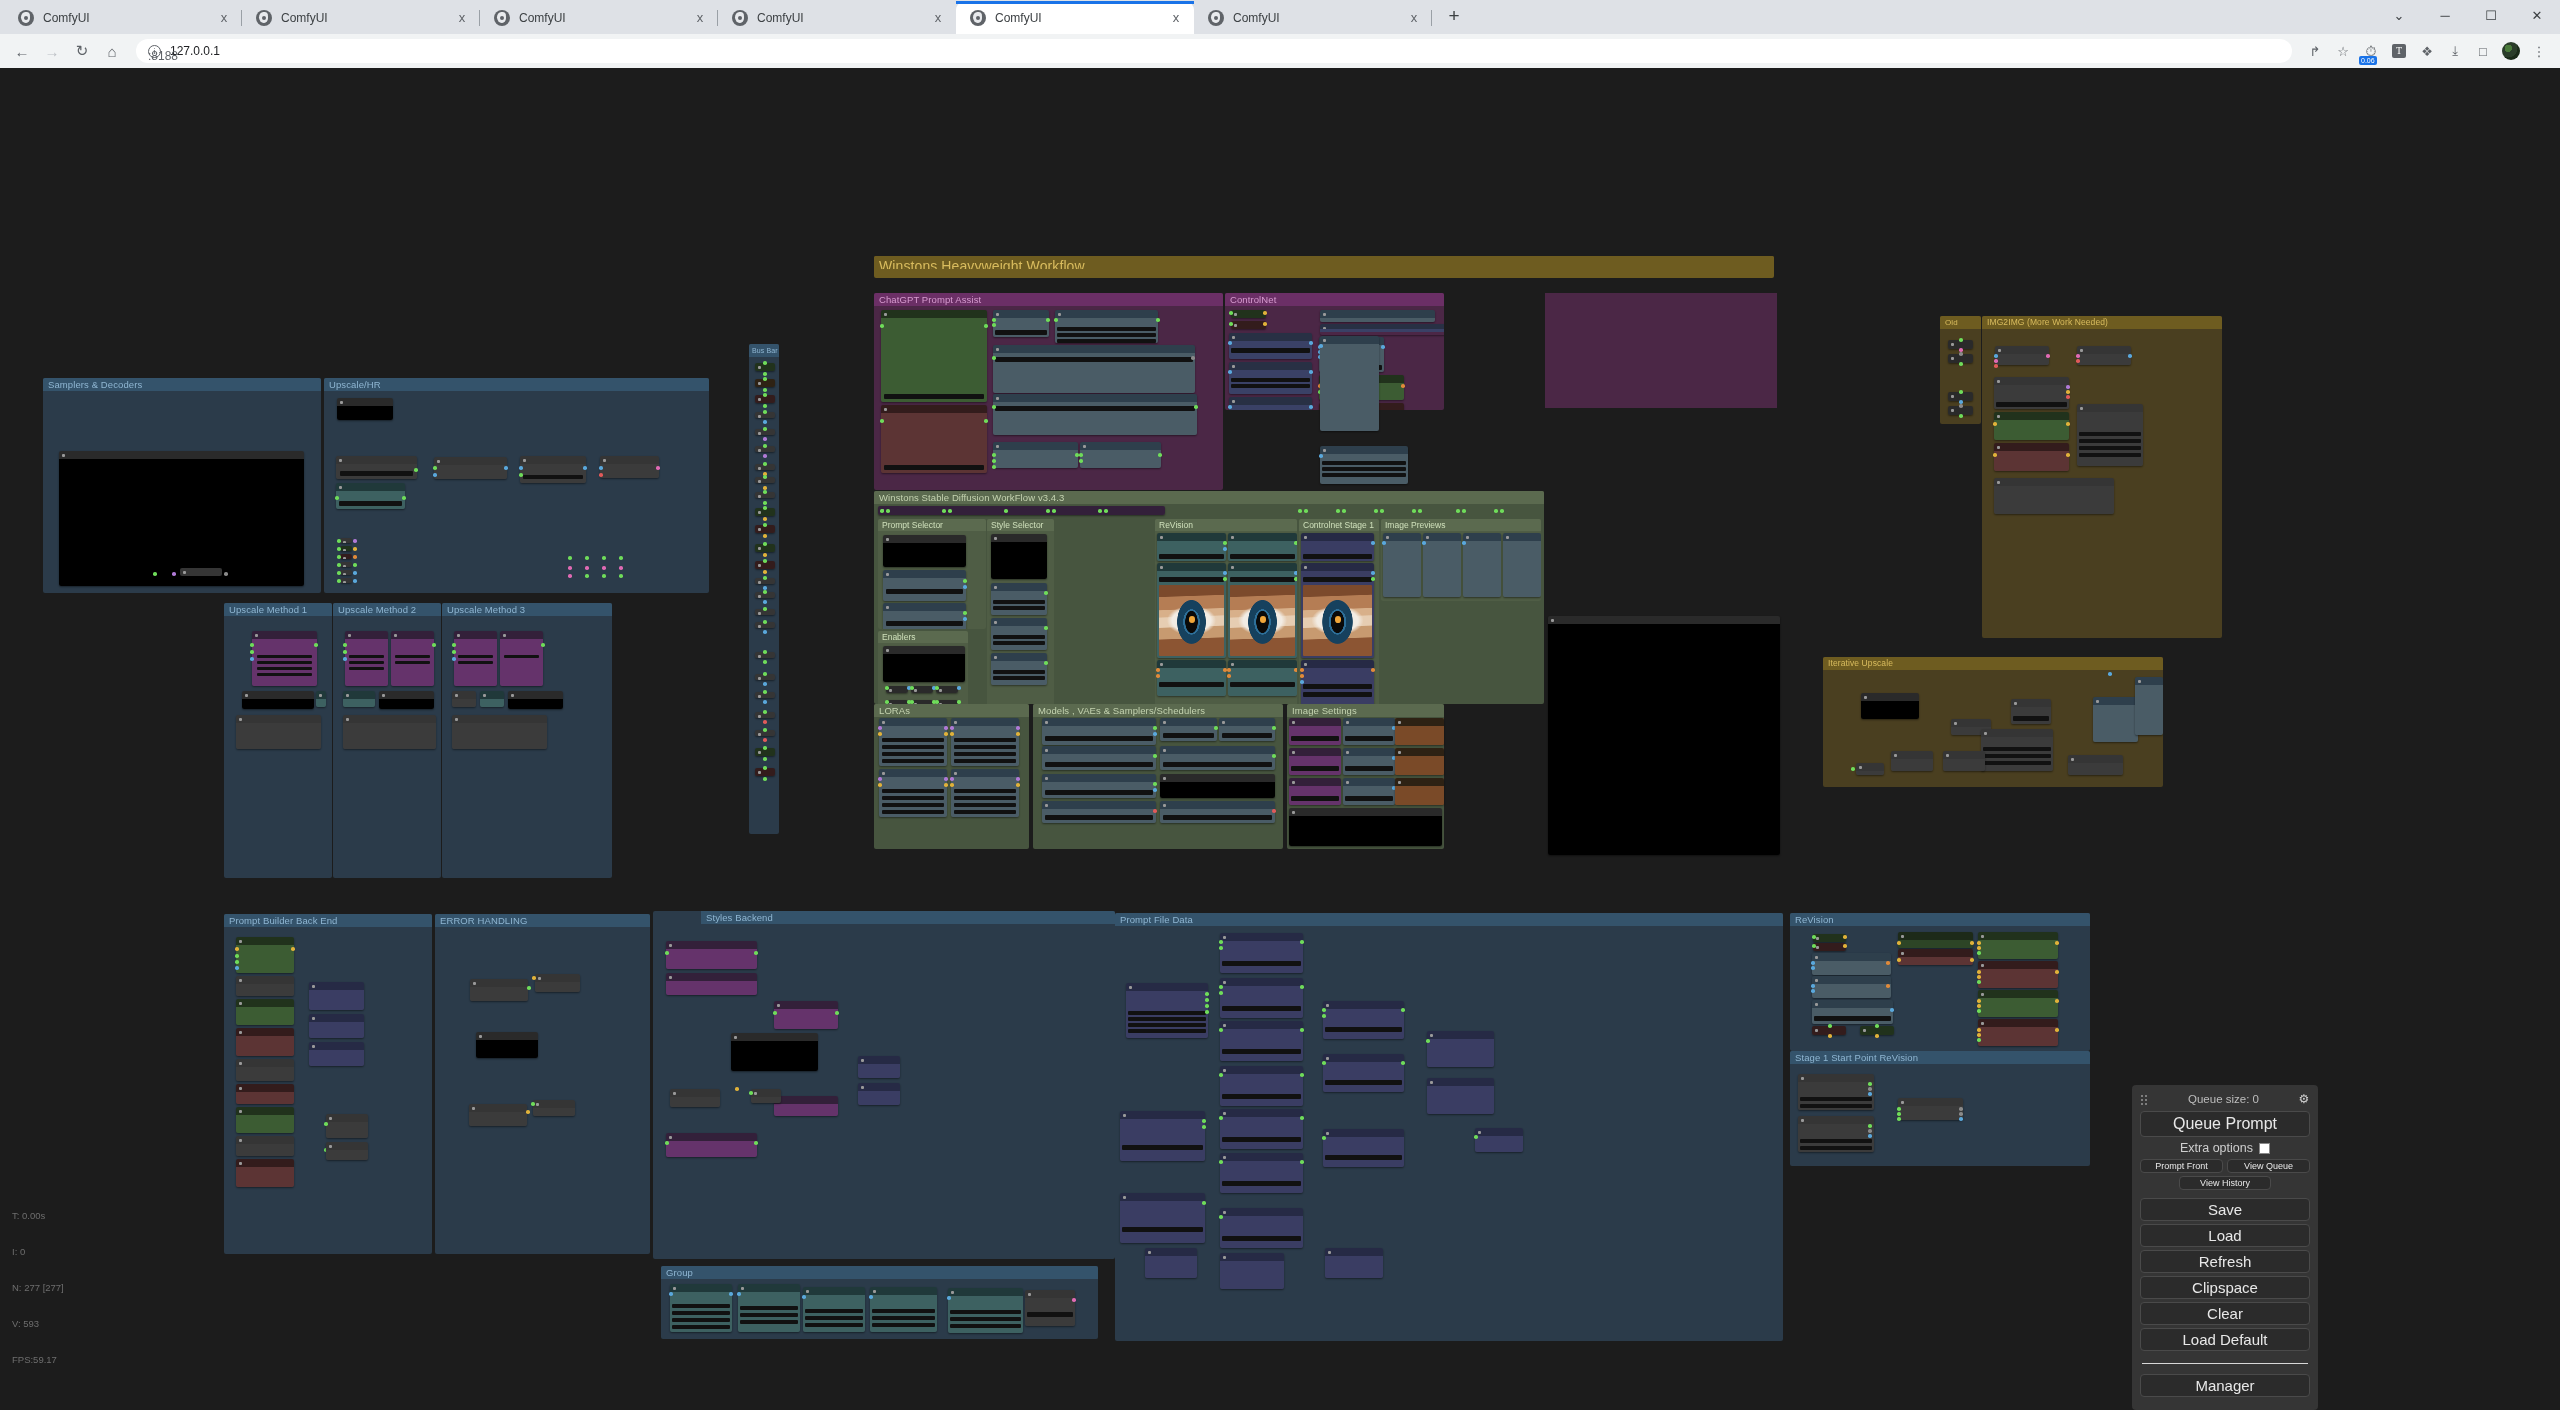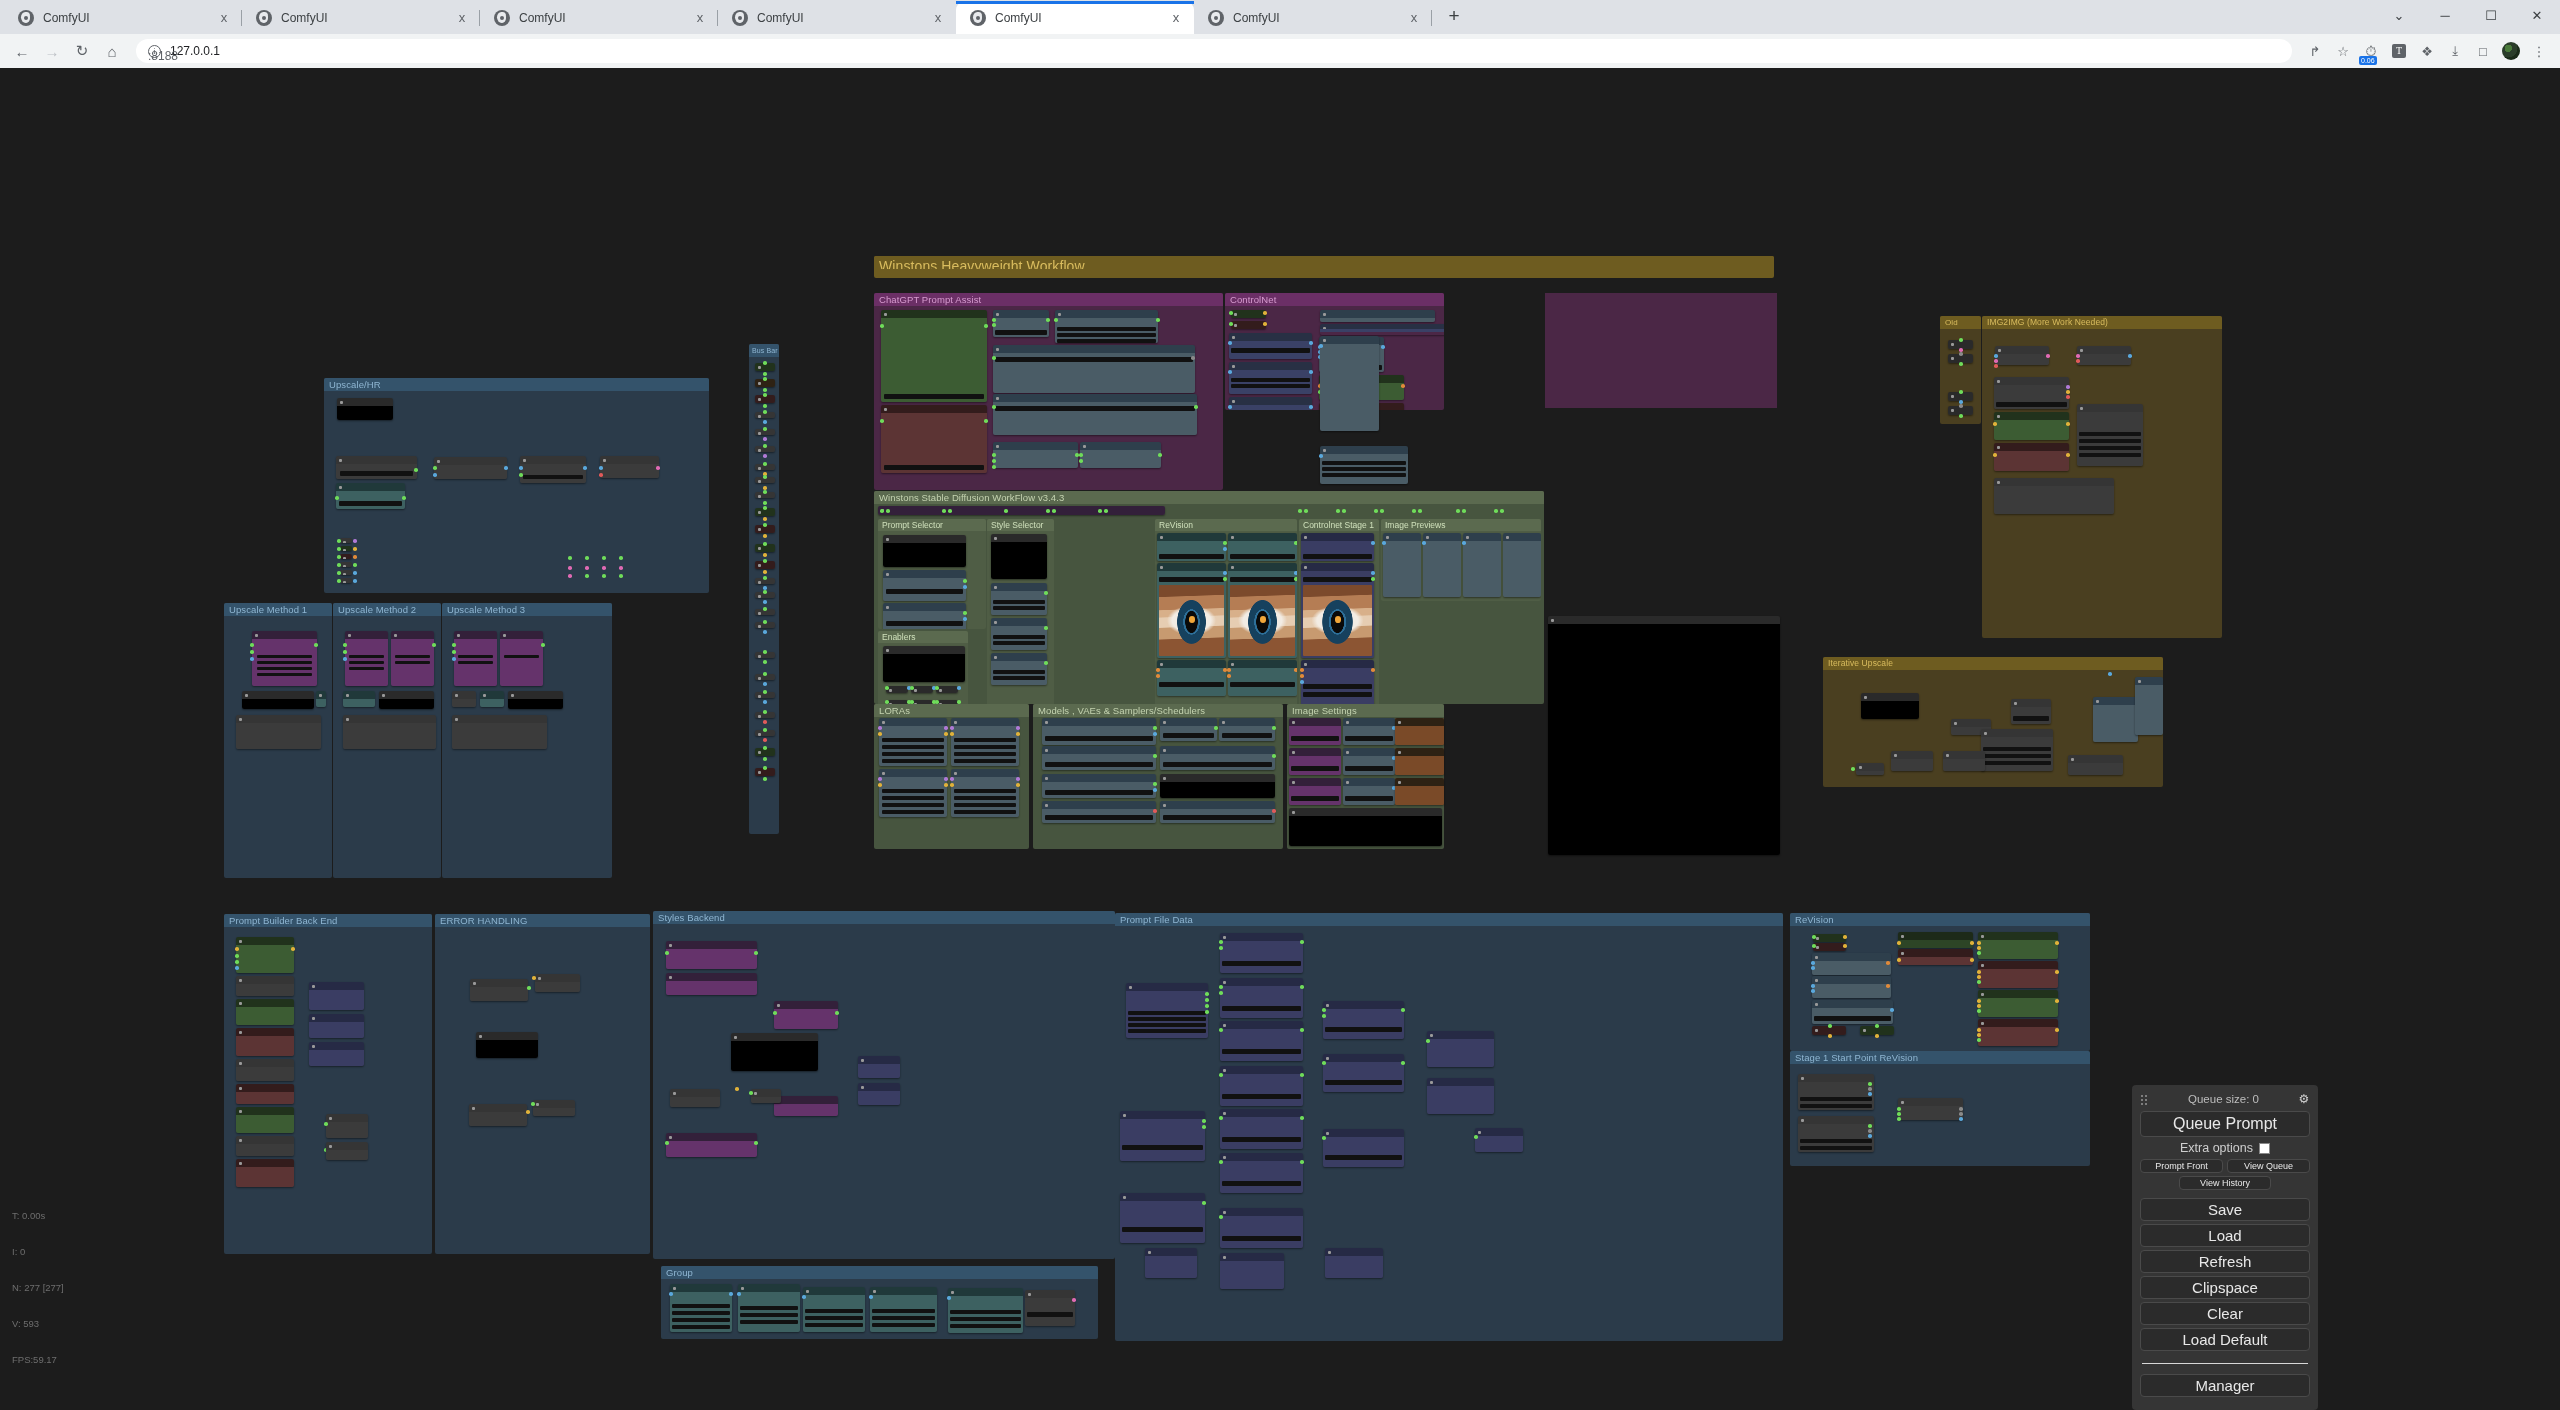--- a/index.html
+++ b/index.html
@@ -254,20 +254,33 @@
       </div>
     <div class="tbicon">⋮</div>
   </div>
 
   <div id="canvas">
 
     <div class="group g-olive" style="left:874px; top:188px; width:900px; height:22px; background:#6e5c20;">
       <div class="ghead" style="font-size:14px;line-height:21px;background:#6e5c20;color:#d9bc5e;">Winstons Heavyweight Workflow</div>
     </div>
 
+    <div class="group g-blue" style="left:43px; top:310px; width:278px; height:215px;">
+      <div class="ghead">Samplers &amp; Decoders</div>
+      <div class="node n-black" style="left:16px; top:73px; width:245px; height:135px;">
+        <div class="nh"></div>
+          <div class="nb"></div>
+      </div>
+      <div class="port p-g" style="left:110px; top:194px;"></div>
+      <div class="port p-p" style="left:129px; top:194px;"></div>
+      <div class="node n-grey" style="left:137px;top:190px;width:42px;height:8px;">
+          <div class="nh"></div>
+        </div>
+      <div class="port p-gy" style="left:181px; top:194px;"></div>
+    </div>
 
     <div class="group g-blue" style="left:324px; top:310px; width:385px; height:215px;">
       <div class="ghead">Upscale/HR</div>
       <div class="node n-black" style="left:13px;top:20px;width:56px;height:22px;">
           <div class="nh"></div>
           <div class="nb"></div>
         </div>
 
       <div class="node n-grey" style="left:12px;top:78px;width:81px;height:23px;">
         <div class="nh"></div>
@@ -1403,21 +1416,21 @@
           <div class="nb"></div>
         </div>
       <div class="port p-y" style="left:91px;top:196px;"></div>
       <div class="node n-grey" style="left:98px;top:186px;width:42px;height:16px;">
           <div class="nh"></div>
           <div class="nb"></div>
         </div>
       <div class="port p-g" style="left:96px;top:188px;"></div>
     </div>
 
-    <div class="group g-blue" style="left:653px; top:843px; width:462px; height:348px;">
+    <div class="group g-blue" style="left:653px; top:843px; width:462px; height:348px;padding-left:48px;">
       <div class="ghead">Styles Backend</div>
       <div class="node n-purple" style="left:13px;top:30px;width:91px;height:28px;">
           <div class="nh"></div>
           <div class="nb"></div>
         </div>
       <div class="port p-g" style="left:12px;top:40px;"></div>
       <div class="port p-g" style="left:101px;top:40px;"></div>
       <div class="node n-purple" style="left:13px;top:62px;width:91px;height:22px;">
           <div class="nh"></div>
           <div class="nb"></div>

